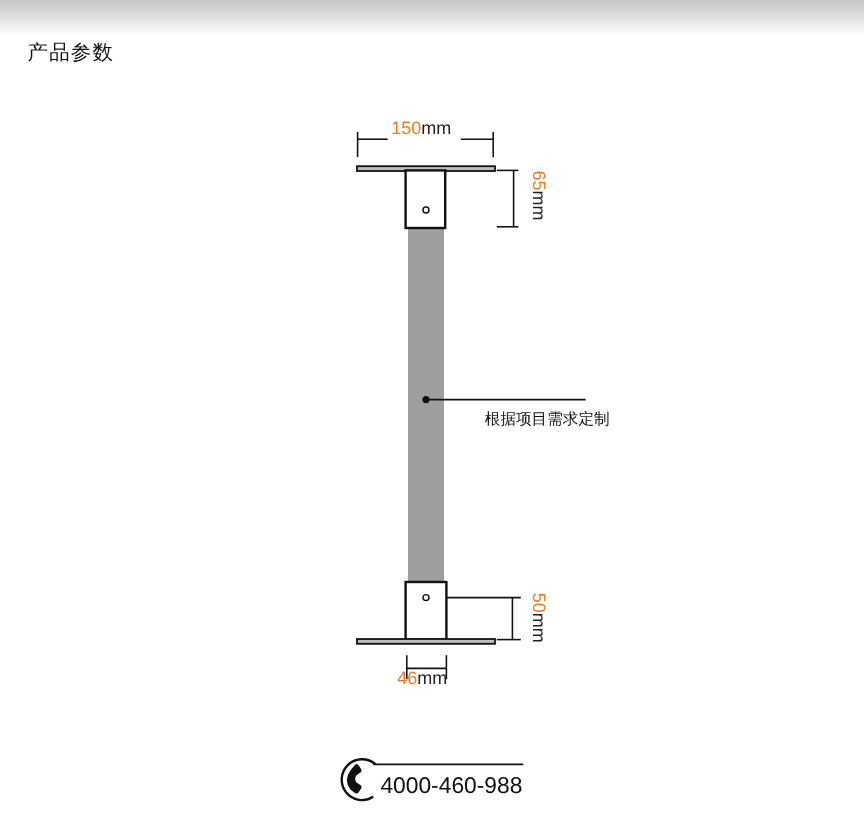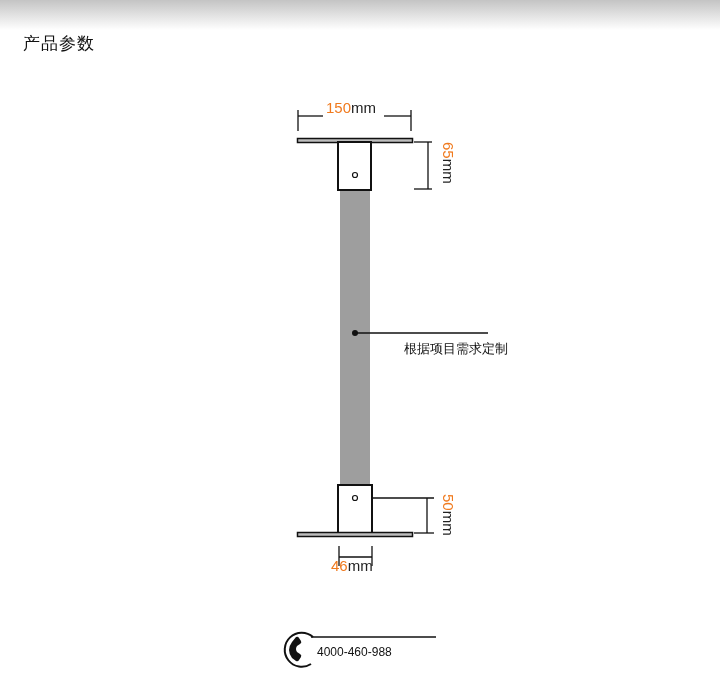--- a/index.html
+++ b/index.html
@@ -6,21 +6,21 @@
   body { width: 720px; height: 687px; position: relative; background: #ffffff; overflow: hidden;
          font-family: "DejaVu Sans", "Liberation Sans", sans-serif; }
   .top-band { position: absolute; left: 0; top: 0; width: 720px; height: 30px;
               background: linear-gradient(#c4c4c4, #ffffff); }
   .title { position: absolute; left: 23px; top: 32px; font-size: 17px; color: #111; letter-spacing: 1px; }
   svg { position: absolute; left: 0; top: 0; }
   .lbl { position: absolute; font-family: "Liberation Sans", sans-serif; font-size: 15px; color: #222; white-space: nowrap; }
   .num { color: #f07a1e; margin-top: 20px; }
   .vert { transform: rotate(90deg); transform-origin: left top; }
   .note { position: absolute; left: 404px; top: 316px; font-size: 13px; color: #111; margin-top: 24px; }
-  .phone { position: absolute; left: 317px; top: 645px; font-size: 12px; color: #111; font-family: "Liberation Sans", sans-serif; }
+  .phone { position: absolute; left: 317px; top: 645px; font-size: 19px; color: #111; font-family: "Liberation Sans", sans-serif; }
 </style>
 </head>
 <body>
 
 <div class="top-band"></div>
 <div class="title">产品参数</div>
 
 <svg width="720" height="687">
 
   <rect x="340" y="190" width="30" height="295" fill="#9e9e9e"></rect>

